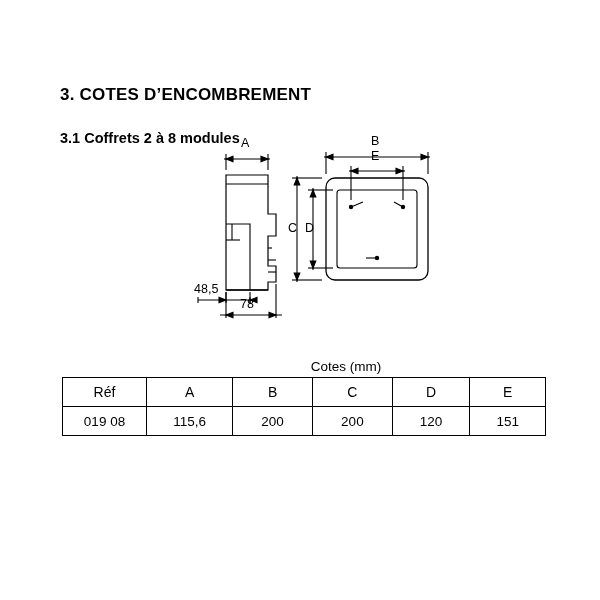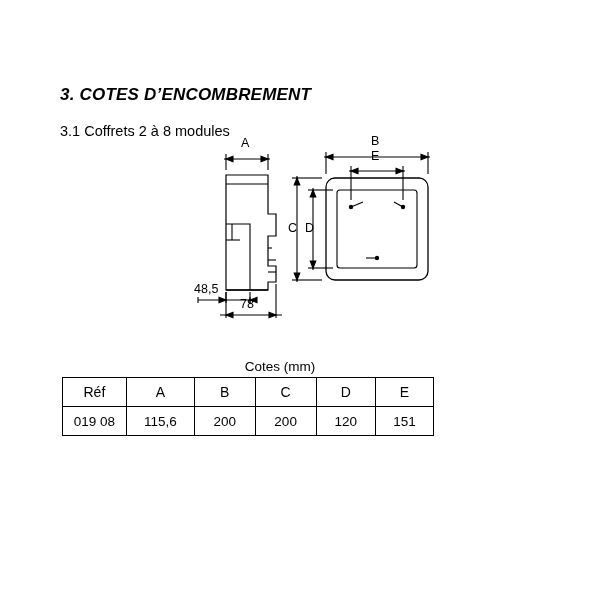--- a/index.html
+++ b/index.html
@@ -20,28 +20,27 @@
     width: 600px;
     height: 600px;
   }
   .title {
     position: absolute;
     left: 60px;
     top: 85px;
     font-size: 17px;
     font-weight: bold;
     letter-spacing: 0.2px;
-    font-style: italic;
   }
   .subtitle {
     position: absolute;
     left: 60px;
-    top: 123px;
+    top: 130px;
     font-size: 14.5px;
-    font-weight: normal;
+    font-weight: bold;
   }
   
   .drawing {
     position: absolute;
     left: 180px;
     top: 140px;
     width: 290px;
     height: 200px;
   }
   .dim-label {
@@ -54,21 +53,21 @@
 
   
   .table-wrap {
     position: absolute;
     left: 62px;
     top: 355px;
     width: 448px;
   }
   table.dims {
     border-collapse: collapse;
-    width: 372px;
+    width: 484px;
     font-size: 13.5px;
   }
   table.dims td, table.dims th {
     border: 1px solid #000;
     text-align: center;
     font-weight: normal;
     height: 28px;
     padding: 0;
   }
   table.dims tr.head-top td {

